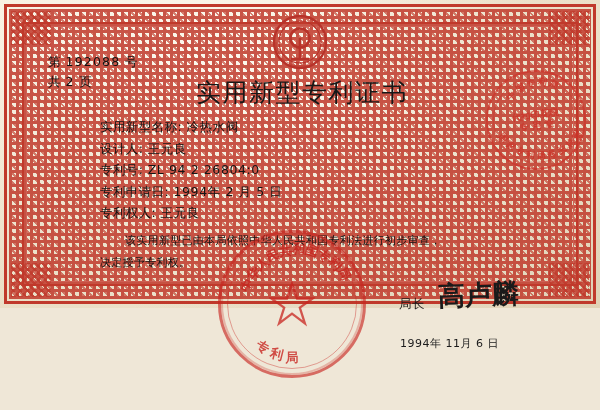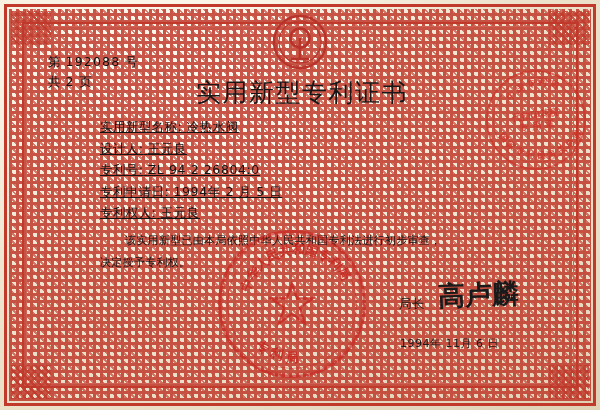--- a/index.html
+++ b/index.html
@@ -11,21 +11,21 @@
     height: 410px;
     overflow: hidden;
     font-family: "DejaVu Sans", sans-serif;
     background: #efe7d7;
   }
 
   
   #certificate {
     position: relative;
     width: 600px;
-    height: 410px;
+    height: 308px;
     background:
       radial-gradient(ellipse at 30% 25%, #fdfaf0 0%, #f6eedc 55%, #ece0c6 100%);
     box-sizing: border-box;
   }
 
   
   #certificate::before {
     content: "";
     position: absolute;
     inset: 0;
@@ -146,21 +146,21 @@
 
   .fields {
     position: absolute;
     left: 66px;
     top: 82px;
     font-size: 12.5px;
     line-height: 21.5px;
     color: #141414;
     letter-spacing: .4px;
   }
-  .fields .line { white-space: nowrap; text-decoration: underline; }
+  .fields .line { white-space: nowrap; }
   .fields .label { }
   .fields .value { letter-spacing: .6px; }
 
   .paragraph {
     position: absolute;
     left: 66px;
     top: 196px;
     width: 440px;
     font-size: 11px;
     line-height: 22px;

